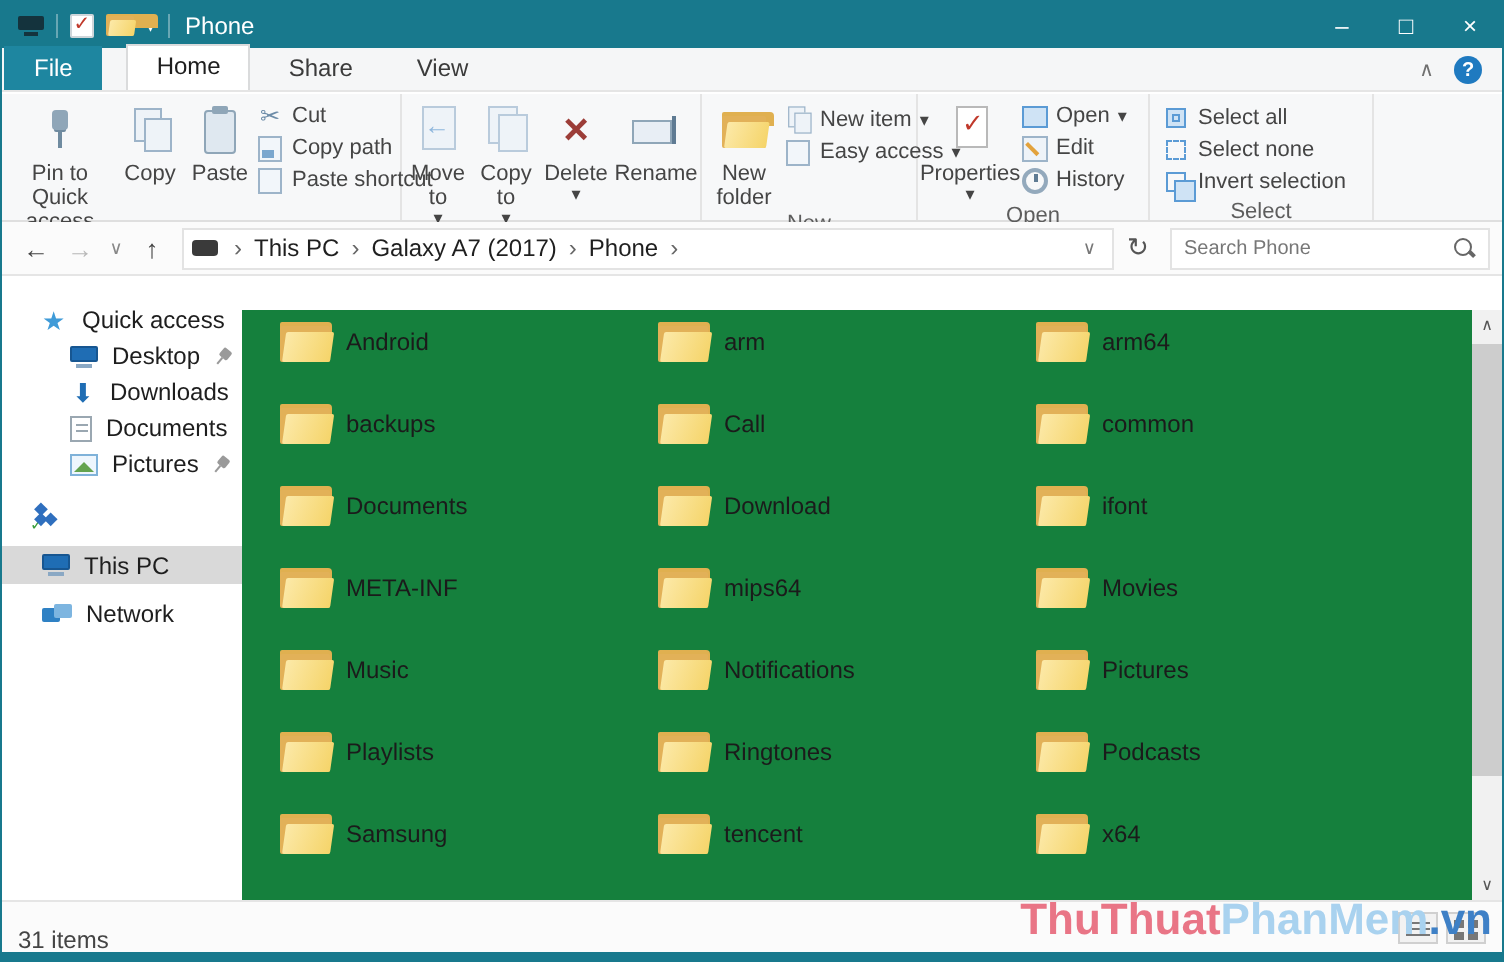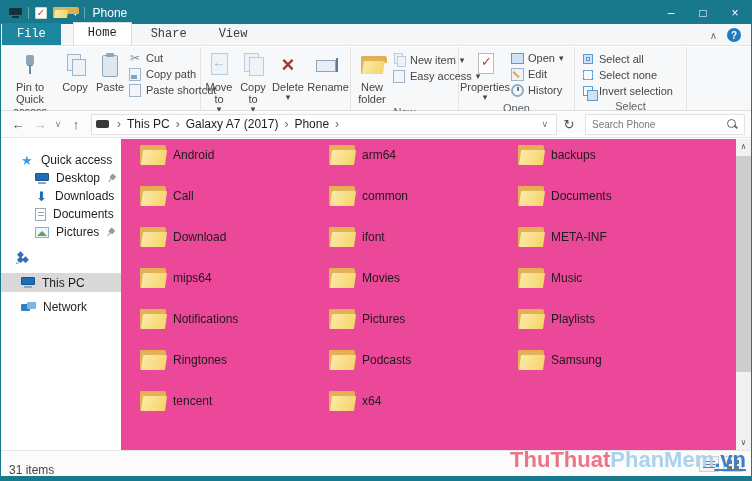--- a/index.html
+++ b/index.html
@@ -27,21 +27,21 @@
   .fold .back{position:absolute;background:#e2b158;border-radius:1px;}
   .fold .front{position:absolute;background:linear-gradient(105deg,#fce9a8,#f5d469);border-radius:1px;transform:skewX(-8deg);transform-origin:bottom left;}
   .fold.f12{width:14px;height:11px;}
   .fold.f12 .tab{width:6px;height:3px;}
   .fold.f12 .back{inset:1px 0 0 0;}
   .fold.f12 .front{left:1px;right:0;top:3px;bottom:0;}
   .caret{font-size:9px;color:inherit;line-height:8px;}
 
   
   .tabrow{position:absolute;top:23px;left:0;right:0;height:22px;background:#f5f6f7;border-bottom:1px solid #e5e5e5;display:flex;align-items:flex-end;font-size:12px;}
-  .tab{padding:3px 13px 4px;color:#3b3b3b;font-family:Liberation Mono, monospace;}
+  .tab{padding:3px 13px 4px;color:#3b3b3b;}
   .tab.file{background:var(--accent-file);color:#fff;margin-left:1px;padding:4px 15px;}
   .tab.active{background:#fff;border:1px solid #dadbdc;border-bottom:none;padding:3px 14px 5px;color:#1e1e1e;margin-left:12px;}
   .tab.plain{margin-left:6px;}
   .tabrow-right{margin-left:auto;display:flex;align-items:center;gap:10px;padding-right:10px;padding-bottom:3px;}
   .collapse-caret{color:#707070;font-size:10px;}
   .help-circ{width:14px;height:14px;border-radius:50%;background:#1f7ac0;color:#fff;font-size:10px;font-weight:bold;display:flex;align-items:center;justify-content:center;}
 
   
   .ribbon{position:absolute;top:46px;left:0;right:0;height:64px;background:#f7f8f9;border-bottom:1px solid #dfdfdf;display:flex;}
   .rgroup{height:100%;border-right:1px solid #e4e4e4;display:flex;flex-direction:column;flex:none;}
@@ -131,21 +131,21 @@
   .pic-ic{width:14px;height:11px;background:#eef6fd;border:1px solid #7fb2d9;position:relative;flex:none;}
   .pic-ic::after{content:"";position:absolute;left:1px;bottom:1px;border-left:5px solid transparent;border-right:5px solid transparent;border-bottom:5px solid #63a34f;}
   .net-ic{width:15px;height:11px;position:relative;flex:none;}
   .net-ic::before{content:"";position:absolute;left:0;top:2px;width:9px;height:7px;background:#2f81c4;border-radius:1px;}
   .net-ic::after{content:"";position:absolute;right:0;top:0;width:9px;height:7px;background:#7db5e0;border-radius:1px;}
   .sync-ic{width:15px;height:14px;position:relative;flex:none;}
   .sync-ic::before{content:"◆";position:absolute;left:0;top:-2px;color:#2f6fbe;font-size:9px;letter-spacing:-2px;}
   .sync-ic::after{content:"◆◆";position:absolute;left:0;top:3px;color:#2f6fbe;font-size:9px;letter-spacing:-2px;}
   .sync-check{position:absolute;left:-2px;bottom:-2px;color:#3c9e3c;font-size:8px;font-weight:bold;}
 
-  .content{flex:1;position:relative;background:#ec4899;overflow:hidden;}
+  .content{flex:1;position:relative;background:#15803d;overflow:hidden;margin-top:16px;}
   .grid{position:absolute;left:19px;top:5px;display:grid;grid-template-columns:189px 189px 189px;grid-auto-rows:41px;}
   .fcell{display:flex;align-items:flex-start;gap:8px;padding-top:1px;}
   .fold.f25{width:25px;height:20px;flex:none;}
   .fold.f25 .tab{width:10px;height:5px;}
   .fold.f25 .back{inset:2px 0 0 0;}
   .fold.f25 .front{left:1px;right:0;top:5px;bottom:0;}
   .fcell .label{font-size:12px;color:#1b1b1b;padding-top:3px;}
 
   .vscroll{position:absolute;right:0;top:0;bottom:0;width:15px;background:#f1f1f1;}
   .varrow{position:absolute;left:0;right:0;height:15px;display:flex;align-items:center;justify-content:center;color:#555;font-size:8px;}
@@ -441,20 +441,28 @@
       <div class="grid">
   <div class="fcell">
     <span class="fold f25">
               <span class="tab"></span>
               <span class="back"></span>
               <span class="front"></span>
             </span>
     <span class="label">Android</span>
   </div>
 
+  <div class="fcell">
+    <span class="fold f25">
+              <span class="tab"></span>
+              <span class="back"></span>
+              <span class="front"></span>
+            </span>
+    <span class="label">arm</span>
+  </div>
 
   <div class="fcell">
     <span class="fold f25">
               <span class="tab"></span>
               <span class="back"></span>
               <span class="front"></span>
             </span>
     <span class="label">arm64</span>
   </div>
 
@@ -633,16 +641,16 @@
 
   <div class="status">
     <span class="count">31 items</span>
     <div class="viewtoggles">
       <span class="vt lines"></span>
       <span class="vt thumbs"></span>
     </div>
   </div>
 
   <div class="watermark">
-    <span style="color: rgb(233, 117, 134);">ThuThuat</span><span style="color: rgb(169, 210, 239);">PhanMem</span><span style="color: rgb(62, 128, 198); text-decoration: underline;">.vn</span>
+    <span style="color: rgb(233, 117, 134);">ThuThuat</span><span style="color: rgb(169, 210, 239);">PhanMem</span><span style="color: rgb(62, 128, 198);">.vn</span>
   </div>
 
 </div>
 
 </body></html>

